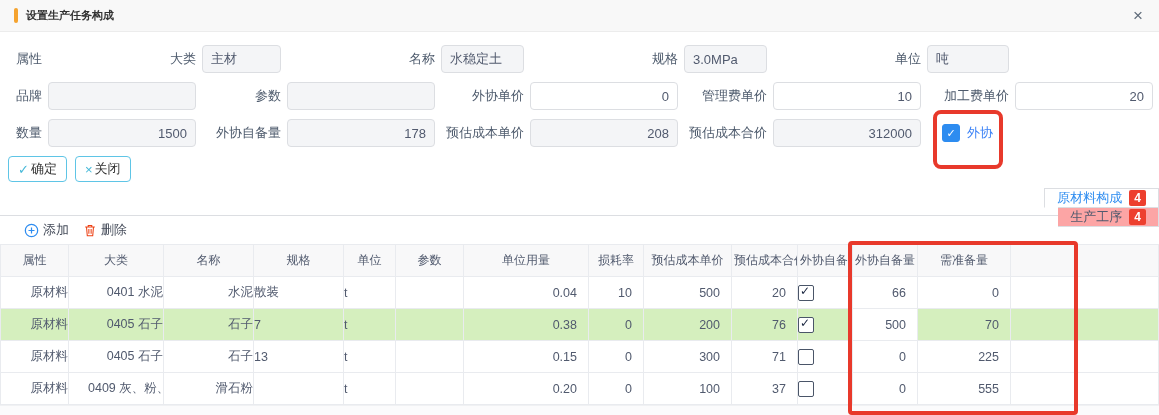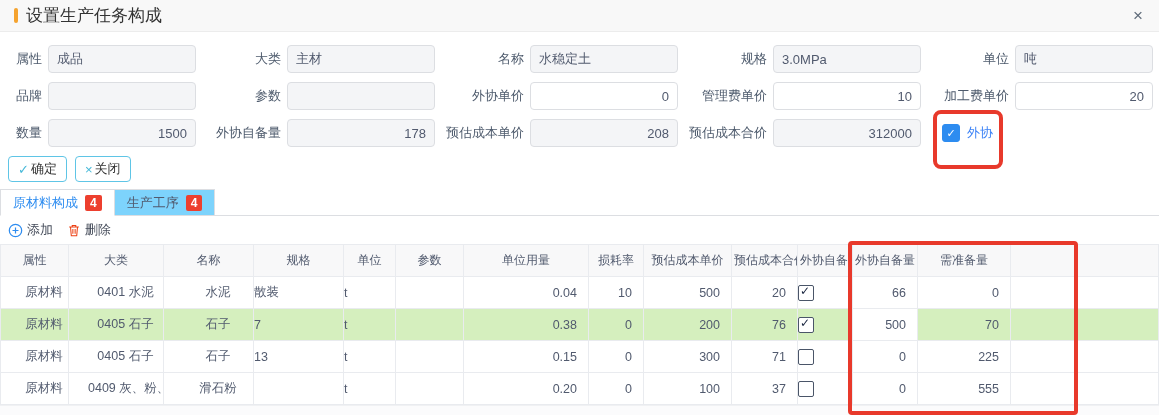--- a/index.html
+++ b/index.html
@@ -3,21 +3,21 @@
 <meta charset="utf-8">
 <style>
   html,body{margin:0;padding:0;}
   body{width:1159px;height:415px;overflow:hidden;position:relative;background:#fff;
        font-family:"Liberation Sans","DejaVu Sans",sans-serif;color:#515a6e;}
 
   
   .titlebar{height:32px;background:#f8f8f8;border-bottom:1px solid #ececec;
             display:flex;align-items:center;padding:0 16px 0 14px;box-sizing:border-box;}
   .accent{width:4px;height:15px;border-radius:2px;background:#f5a32f;margin-right:8px;flex:none;}
-  .title{font-size:17px;font-weight:400;color:#333;}
+  .title{font-size:11px;font-weight:700;color:#333;}
   .close{margin-left:auto;font-size:17px;color:#5f6b7a;cursor:pointer;line-height:1;}
 
   
   .formarea{padding-top:13px;}
   .frow{display:grid;grid-template-columns:40px 148px 79px 148px 83px 148px 83px 148px 82px auto;
         column-gap:6px;align-items:center;height:28px;margin:0 6px 9px 2px;font-size:13px;}
   .flabel{text-align:right;color:#4d5a6c;white-space:nowrap;overflow:hidden;}
   .finput{height:28px;border:1px solid #dcdee2;border-radius:4px;background:#fff;padding:0 8px;
           font-size:13px;color:#515a6e;box-sizing:border-box;width:100%;outline:none;font-family:inherit;}
   .finput.ro{background:#f4f5f7;}
@@ -32,38 +32,38 @@
   .ann-cb{position:absolute;left:-9px;right:-10px;top:-14px;bottom:-27px;
           border:4px solid #e8392b;border-radius:8px;pointer-events:none;z-index:6;}
 
   
   .btnrow{display:flex;gap:8px;margin:8px 0 0 8px;}
   .btn{display:inline-flex;align-items:center;gap:2px;height:26px;padding:0 9px;background:#fff;
        border:1px solid #5fc5e6;border-radius:4px;font-size:13px;color:#333;cursor:pointer;font-family:inherit;}
   .btn .glyph{color:#45b8d8;font-size:13px;}
 
   
-  .tabs{display:flex;align-items:flex-end;border-bottom:1px solid #dcdee2;margin-top:6px;height:27px;}
+  .tabs{display:flex;align-items:flex-end;border-bottom:1px solid #dcdee2;margin-top:6px;height:27px;flex-direction:column;}
   .tab{display:inline-flex;align-items:center;gap:7px;height:27px;padding:0 12px;border:1px solid #dcdee2;
-       background:#7dd3fc;font-size:13px;color:#515a6e;cursor:pointer;box-sizing:border-box;margin-bottom:-1px;}
+       background:#fca5a5;font-size:13px;color:#515a6e;cursor:pointer;box-sizing:border-box;margin-bottom:-1px;}
   .tab + .tab{border-left:none;}
   .tab[data-active="true"]{background:#fff;color:#2d8cf0;border-bottom-color:#fff;}
   .badge{background:#ed3f2e;color:#fff;font-size:12px;line-height:1;padding:2px 5px;border-radius:2px;font-weight:700;}
 
   
-  .toolbar{display:flex;align-items:center;gap:14px;height:28px;padding:0 8px;font-size:13px;}
+  .toolbar{display:flex;align-items:center;gap:14px;height:28px;padding:0 24px;font-size:13px;}
   .tbtn{display:inline-flex;align-items:center;gap:4px;color:#454c5a;cursor:pointer;}
   .tbtn svg{flex:none;}
 
   
   .table-wrap{position:relative;}
   table{border-collapse:collapse;table-layout:fixed;width:1159px;font-size:12.5px;color:#515a6e;}
   th,td{border:1px solid #e9ebef;height:32px;padding:0;overflow:hidden;white-space:nowrap;box-sizing:border-box;}
   th{background:#f8f8f9;font-weight:400;color:#515a6e;text-align:center;font-size:12px;padding:0 2px;}
-  td.c-left{padding-left:19px;text-align:center;}
+  td.c-left{padding-left:19px;text-align:right;}
   td.c-center{text-align:left;}
   td.c-right{padding-right:11px;text-align:right;}
   tr[data-hl="true"] td{background:#d5efbe;}
   td[data-editing="true"]{background:#fff !important;}
   .tcb{display:inline-block;width:14px;height:14px;border:1.5px solid #4a5568;border-radius:2px;
        position:relative;vertical-align:middle;background:#fff;cursor:pointer;}
   .tcb[data-checked="true"]::after{content:"✓";position:absolute;left:1px;top:-2px;font-size:12px;
        color:#17233d;font-weight:700;}
   .ann-table{position:absolute;left:848px;top:-3px;width:222px;height:166px;
              border:4px solid #e8392b;border-radius:4px;pointer-events:none;z-index:6;}
@@ -77,21 +77,20 @@
 
 <div class="titlebar">
   <span class="accent"></span>
   <span class="title">设置生产任务构成</span>
   <span class="close">×</span>
 </div>
 
 <div class="formarea">
   <div class="frow">
     <span class="flabel">属性</span>
-    <input class="finput ro" readonly="" value="成品" style="">
     <span class="flabel">大类</span>
     <input class="finput ro" readonly="" value="主材" style="">
     <span class="flabel">名称</span>
     <input class="finput ro" readonly="" value="水稳定土" style="">
     <span class="flabel">规格</span>
     <input class="finput ro" readonly="" value="3.0MPa" style="">
     <span class="flabel">单位</span>
     <input class="finput ro" readonly="" value="吨" style="">
   </div>
   <div class="frow">

